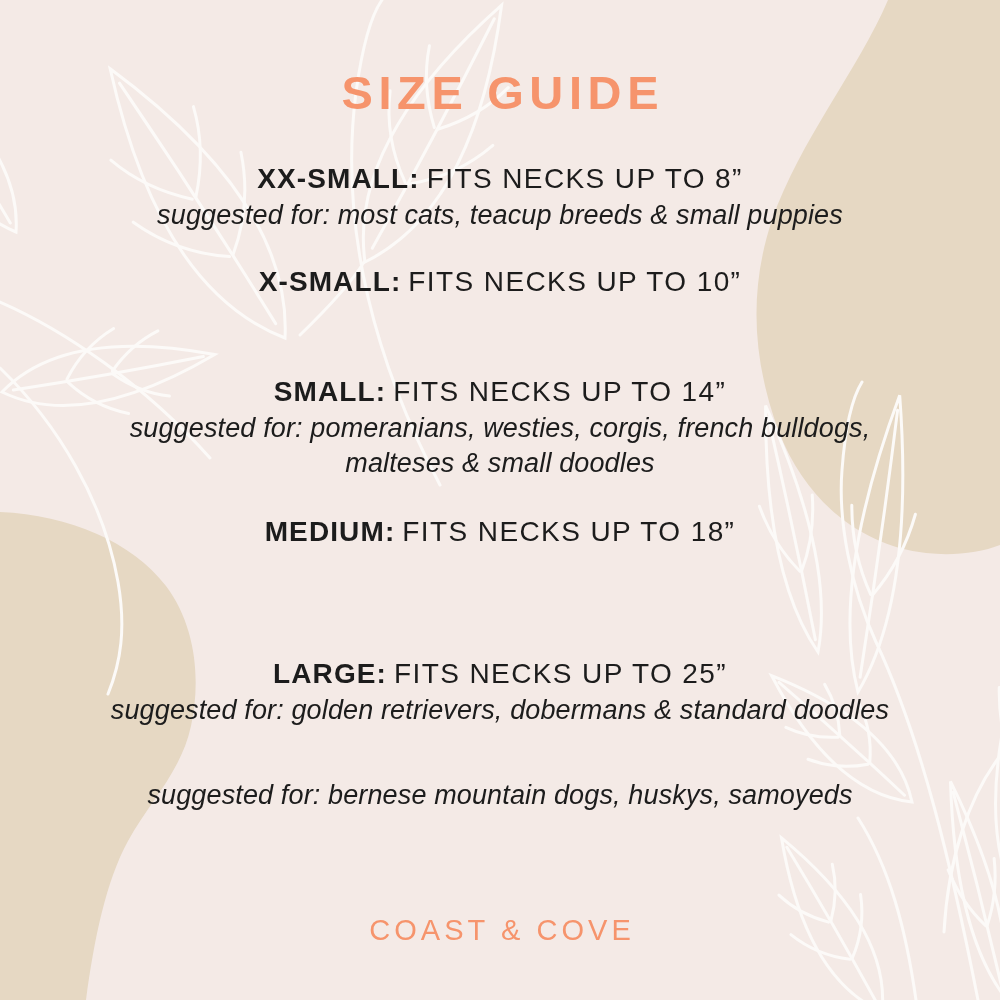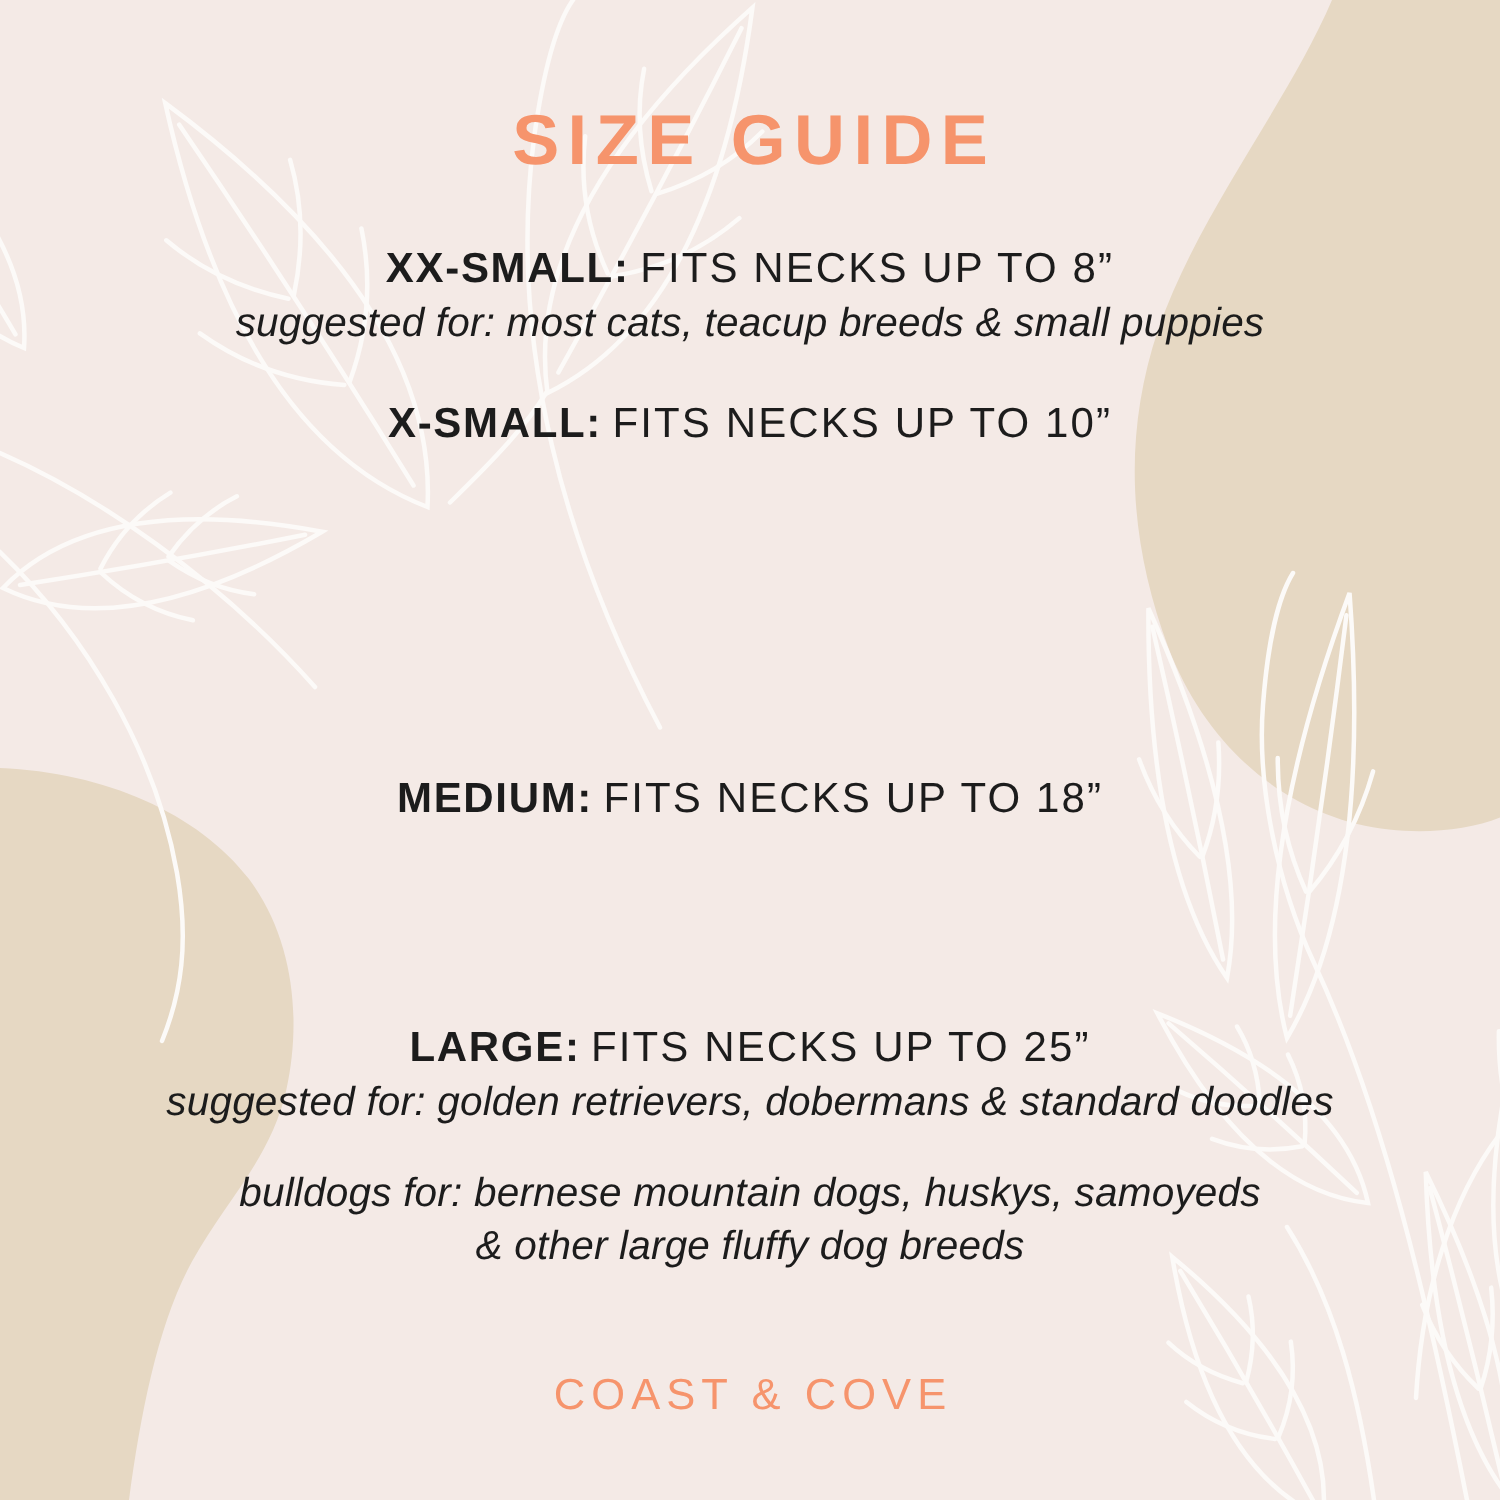--- a/index.html
+++ b/index.html
@@ -90,39 +90,47 @@
       <span class="subline"></span>
     </div>
   </div>
 
   <div class="entry" style="top:268px">
     <div class="head">
       <span class="sz">X-SMALL:</span><span class="fits">FITS NECKS UP TO 10”</span>
     </div>
   </div>
 
+  <div class="entry" style="top:378px">
+    <div class="head">
+      <span class="sz">SMALL:</span><span class="fits">FITS NECKS UP TO 14”</span>
+    </div>
+    <div class="sub">
+      <span class="subline">suggested for: pomeranians, westies, corgis, french bulldogs,</span>
+      <span class="subline">malteses &amp; small doodles</span>
+    </div>
+  </div>
 
   <div class="entry" style="top:518px">
     <div class="head">
       <span class="sz">MEDIUM:</span><span class="fits">FITS NECKS UP TO 18”</span>
     </div>
   </div>
 
-  <div class="entry" style="top:684px">
+  <div class="entry" style="top:660px">
     <div class="head">
       <span class="sz">LARGE:</span><span class="fits">FITS NECKS UP TO 25”</span>
     </div>
     <div class="sub">
       <span class="subline">suggested for: golden retrievers, dobermans &amp; standard doodles</span>
       <span class="subline"></span>
     </div>
   </div>
 
   <div class="entry" style="top:773px">
     <div class="sub">
-      <span class="subline">bulldogs for: bernese mountain dogs, huskys, samoyeds</span>
-      <span class="subline">&amp; other large fluffy dog breeds</span>
+      <span class="subline">suggested for: bernese mountain dogs, huskys, samoyeds</span>
     </div>
   </div>
 
   <div class="brand">COAST &amp; COVE</div>
 
 </div>
 
 </body></html>

